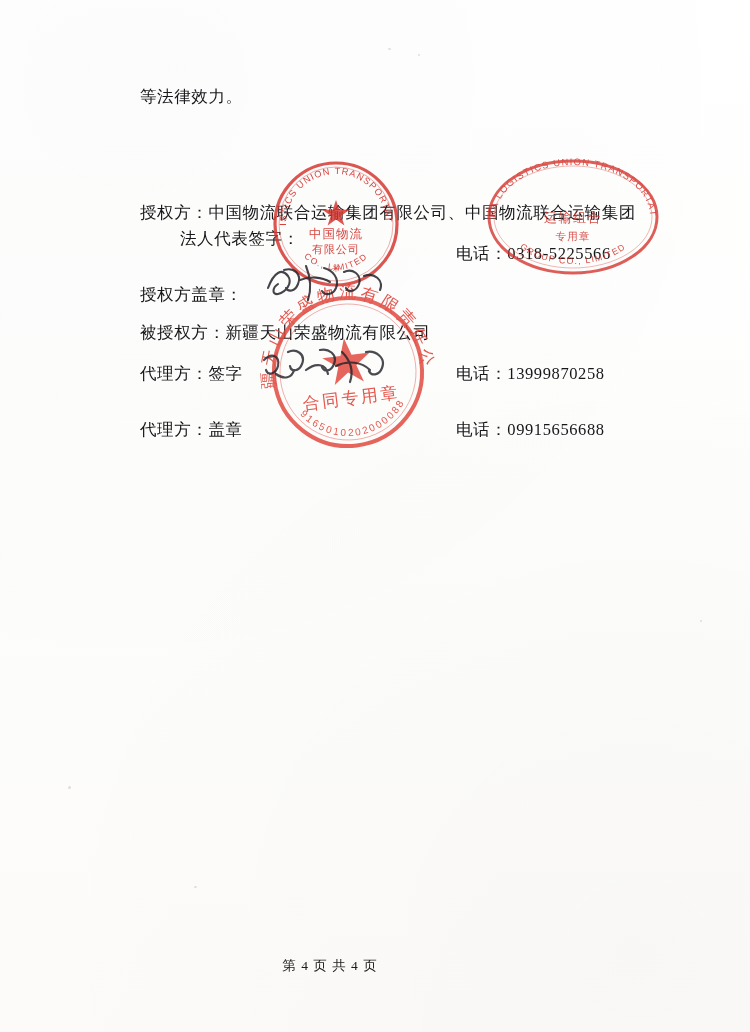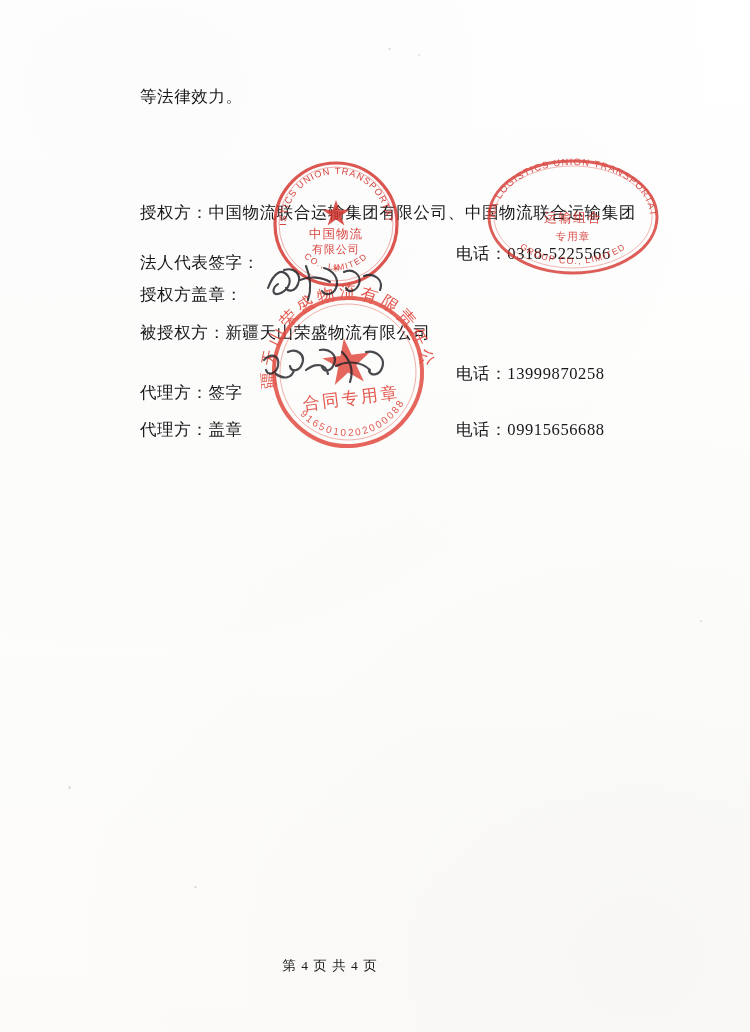--- a/index.html
+++ b/index.html
@@ -115,28 +115,28 @@
   <div class="speck" style="left:68px;top:786px;width:3px;height:3px;"></div>
   <div class="speck" style="left:194px;top:886px;width:3px;height:2px;"></div>
   <div class="speck" style="left:700px;top:620px;width:2px;height:2px;"></div>
 
   <div class="content">
 
     <div class="line-text para-top">等法律效力。</div>
 
     <div class="line-text row-label" style="top:202px;">授权方：中国物流联合运输集团有限公司、中国物流联合运输集团</div>
 
-    <div class="line-text row-label" style="top:252px;">法人代表签字：</div>
+    <div class="line-text row-label" style="top:228px;margin-left:40px;">法人代表签字：</div>
     <div class="line-text row-right" style="top:243px;">电话：0318-5225566</div>
 
     <div class="line-text row-label" style="top:284px;">授权方盖章：</div>
 
     <div class="line-text row-label" style="top:322px;">被授权方：新疆天山荣盛物流有限公司</div>
 
-    <div class="line-text row-label" style="top:382px;">代理方：签字</div>
+    <div class="line-text row-label" style="top:363px;">代理方：签字</div>
     <div class="line-text row-right" style="top:363px;">电话：13999870258</div>
 
     <div class="line-text row-label" style="top:401px;margin-top:18px;">代理方：盖章</div>
     <div class="line-text row-right" style="top:419px;">电话：09915656688</div>
 
 
     <div class="footer">第 4 页 共 4 页</div>
   </div>
 
   <div class="stamp stamp-a">

